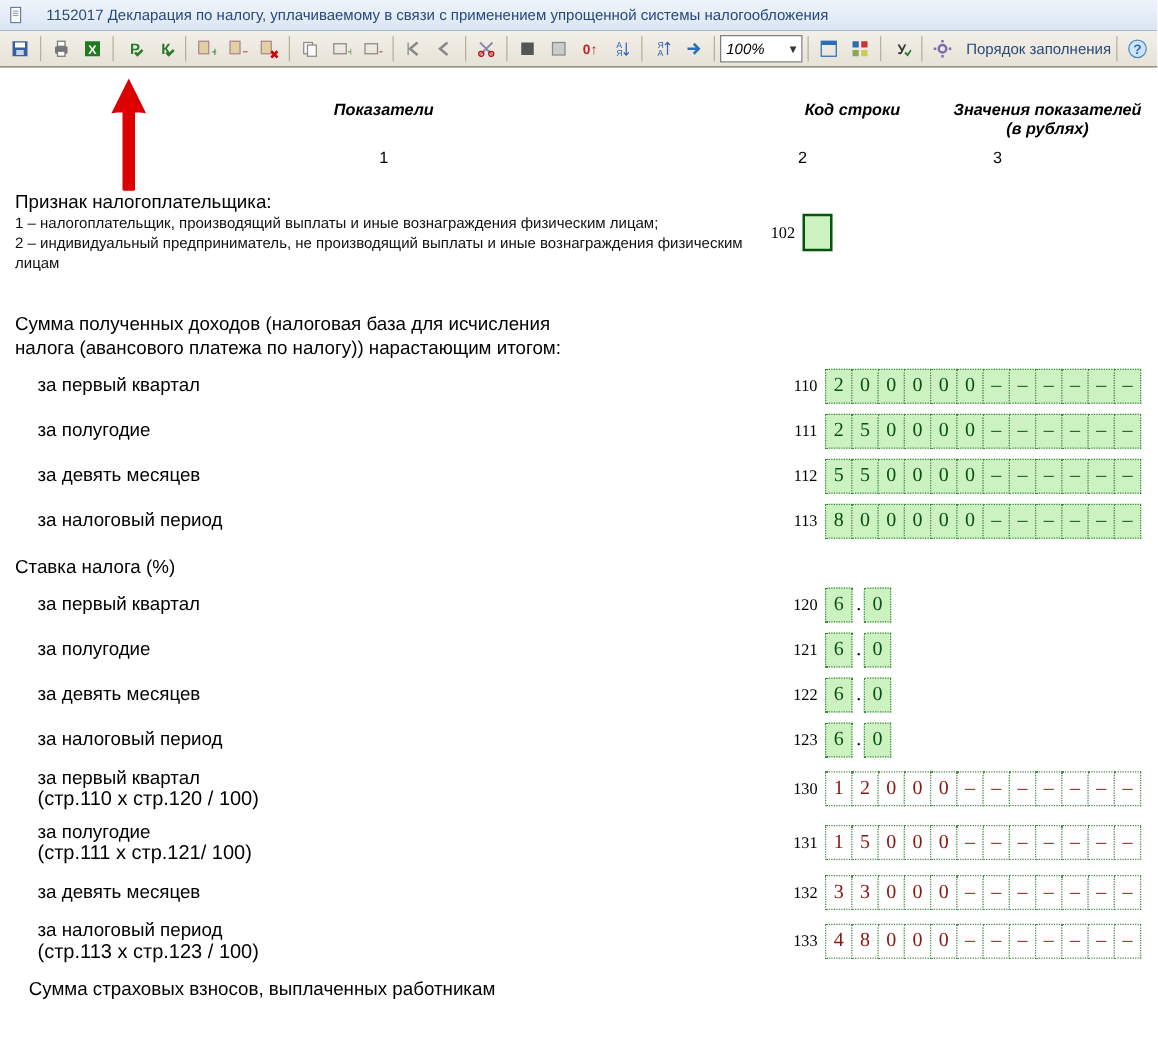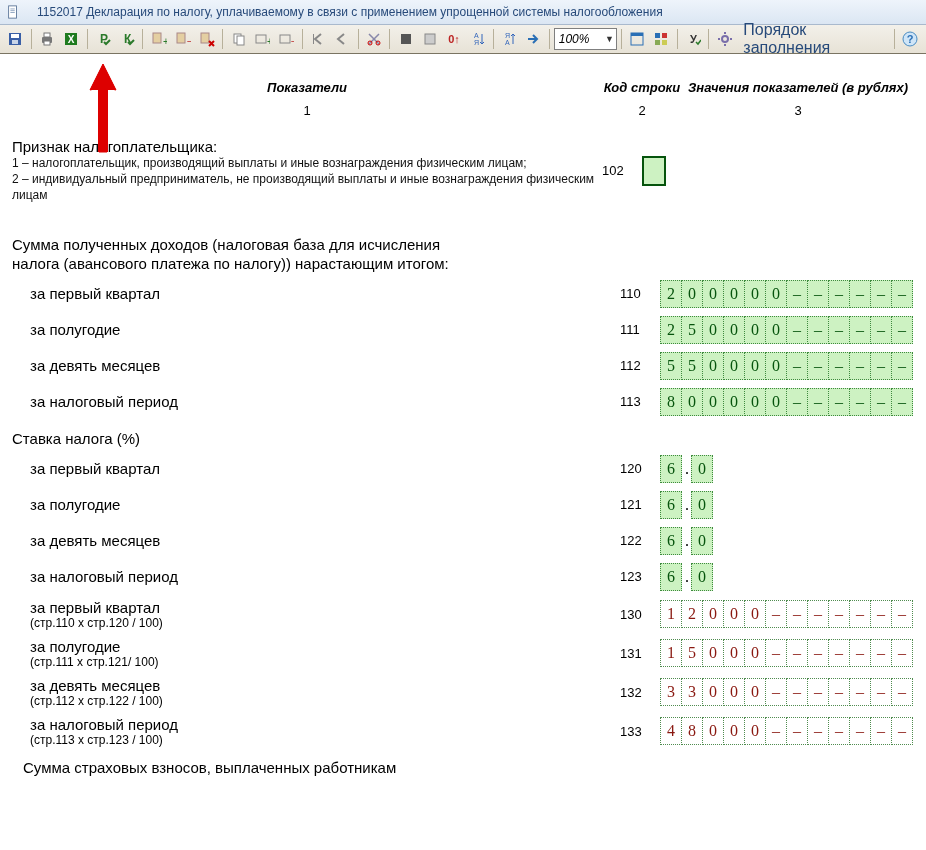--- a/index.html
+++ b/index.html
@@ -9,39 +9,39 @@
   .titlebar .ticon{width:14px;height:14px;display:inline-block;}
   .titlebar .ticon svg{width:14px;height:14px;}
   .title-text{font-size:12px;color:#274a7a;white-space:nowrap;}
   
   .toolbar{height:28px;background:linear-gradient(#f3f0ea,#e7e2d6);border-bottom:1px solid #7a7462;display:flex;align-items:center;padding:0 4px;gap:1px;}
   .tbtn{width:22px;height:22px;border:1px solid transparent;display:flex;align-items:center;justify-content:center;background:transparent;cursor:pointer;border-radius:2px;}
   .tsep{width:1px;height:20px;background:#b7b09a;margin:0 3px;}
   .tbtn svg{width:16px;height:16px;}
   .zoom-select{height:20px;border:1px solid #7f7f7f;background:#fff;font-size:12px;width:58px;display:flex;align-items:center;justify-content:space-between;padding:0 2px 0 4px;font-style:italic;}
   .zoom-select .arr{font-size:9px;color:#333;}
-  .filler-link{font-size:16px;color:#274a7a;margin-left:6px;cursor:pointer;}
+  .filler-link{font-size:12px;color:#274a7a;margin-left:6px;cursor:pointer;}
   
   .page{padding:10px 12px 0 12px;}
-  .headers{display:flex;align-items:flex-start;margin-top:16px;font-style:italic;font-weight:bold;}
+  .headers{display:flex;align-items:flex-start;margin-top:16px;font-style:italic;font-weight:bold;gap:40px;}
   .headers .h1{width:590px;text-align:center;}
   .headers .h2{width:80px;text-align:center;}
   .headers .h3{flex:1;text-align:center;}
   .idxrow{display:flex;margin-top:8px;font-size:13px;}
   .idxrow .c1{width:590px;text-align:center;}
   .idxrow .c2{width:80px;text-align:center;}
   .idxrow .c3{flex:1;text-align:center;}
   .section{margin-top:20px;font-size:15px;}
   .section .lead{margin-bottom:2px;}
   .notes{font-size:12px;color:#111;line-height:1.35;max-width:585px;}
   .row{display:flex;align-items:center;margin-top:8px;}
   .row .label{width:590px;font-size:15px;padding-left:18px;}
   .row .label.small-sub{padding-left:18px;}
-  .row .label .sub{font-size:12px;display:block;}
-  .row .code{width:34px;font-size:13px;padding-right:6px;}
+  .row .label .sub{font-size:16px;display:block;}
+  .row .code{width:34px;text-align:right;font-size:13px;padding-right:6px;font-family:Liberation Serif, serif;}
   .row .cells{display:flex;gap:0;}
   .cell{width:20px;height:26px;border:1px dotted #4f8c4f;display:flex;align-items:center;justify-content:center;margin-left:-1px;font-size:16px;}
   .cell:first-child{margin-left:0;}
   .cell.green{background:#cdf2c2;color:#06540d;border-color:#3e8a3e;font-family:"Times New Roman",serif;}
   .cell.green.dash{color:#06540d;}
   .cell.plain{background:#fff;color:#8a1810;font-family:"Times New Roman",serif;}
   .cell.plain.dash{color:#8a1810;}
   .dot{width:10px;text-align:center;font-size:16px;display:flex;align-items:center;justify-content:center;font-family:"Times New Roman",serif;}
   .solobox{width:20px;height:26px;border:2px solid #06540d;background:#cdf2c2;}
   .subhead{font-size:15px;margin-top:14px;}
@@ -430,21 +430,21 @@
             <div class="cell plain dash">–</div>
             <div class="cell plain dash">–</div>
             <div class="cell plain dash">–</div>
             <div class="cell plain dash">–</div>
             <div class="cell plain dash">–</div>
             <div class="cell plain dash">–</div>
             <div class="cell plain dash">–</div>
           </div>
         </div>
         <div class="row">
-          <div class="label small-sub"><span>за девять месяцев</span><span class="sub">(стр.112 х стр.122 / 100)</span></div>
+          <div class="label small-sub"><span>за девять месяцев</span></div>
           <div class="code">132</div>
           <div class="cells">
             <div class="cell plain">3</div>
             <div class="cell plain">3</div>
             <div class="cell plain">0</div>
             <div class="cell plain">0</div>
             <div class="cell plain">0</div>
             <div class="cell plain dash">–</div>
             <div class="cell plain dash">–</div>
             <div class="cell plain dash">–</div>

